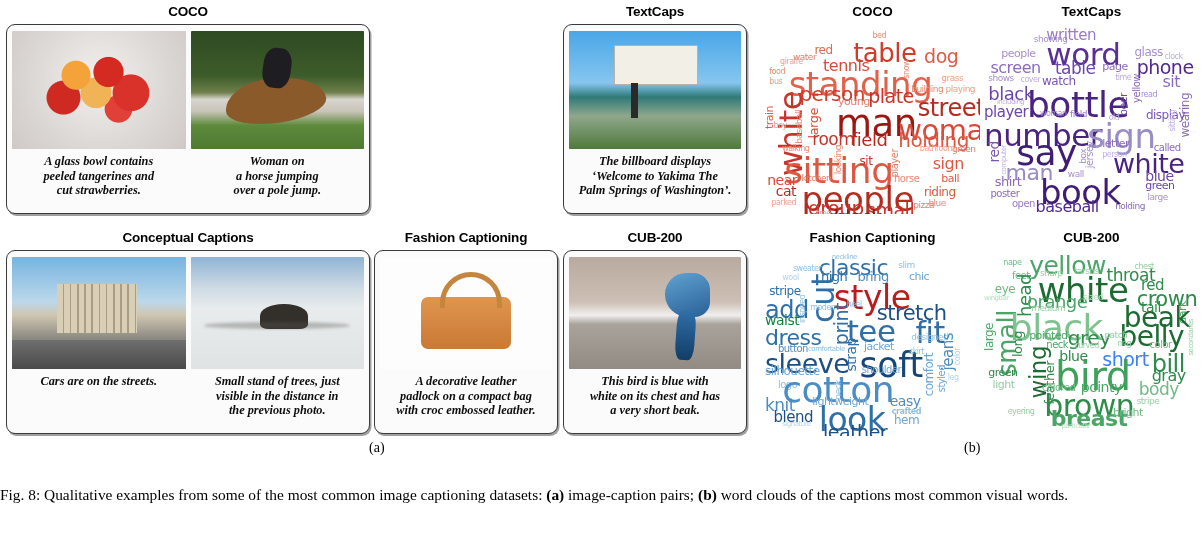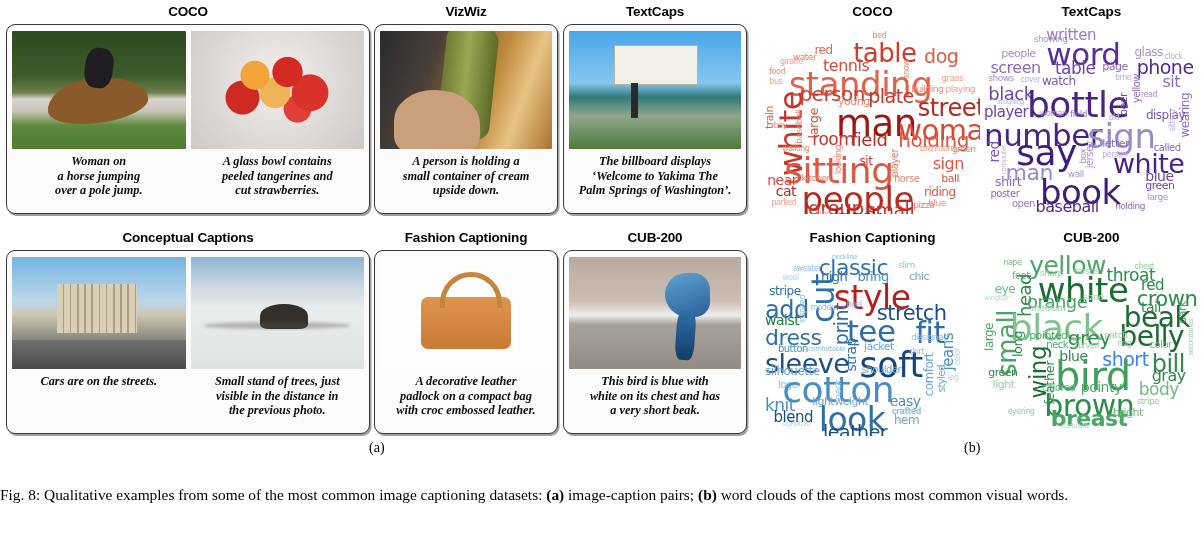--- a/index.html
+++ b/index.html
@@ -172,50 +172,37 @@
 
 <div id="root">
 
   <div class="panel-a">
 
     <div class="ds-block" style="left:6px; top:2px; width:364px; height:212px;">
       <div class="ds-title">COCO</div>
       <div class="card">
         <div class="ex">
           <div class="ex-img" style="height:118px;">
+              <div class="ph art-fruit"></div>
+            </div>
+          <div class="cap" style="white-space:pre-line;">A glass bowl contains
+peeled tangerines and
+cut strawberries.</div>
+        </div>
+        <div class="ex">
+          <div class="ex-img" style="height:118px;">
               <div class="ph art-horse"></div>
             </div>
           <div class="cap" style="white-space:pre-line;">Woman on
 a horse jumping
 over a pole jump.</div>
         </div>
-        <div class="ex">
-          <div class="ex-img" style="height:118px;">
-              <div class="ph art-fruit"></div>
-            </div>
-          <div class="cap" style="white-space:pre-line;">A glass bowl contains
-peeled tangerines and
-cut strawberries.</div>
-        </div>
       </div>
     </div>
 
-    <div class="ds-block" style="left:374px; top:2px; width:184px; height:212px;">
-      <div class="ds-title">VizWiz</div>
-      <div class="card">
-        <div class="ex">
-          <div class="ex-img" style="height:118px;">
-              <div class="ph art-bottle"></div>
-            </div>
-          <div class="cap" style="white-space:pre-line;">A person is holding a
-small container of cream
-upside down.</div>
-        </div>
-      </div>
-    </div>
 
     <div class="ds-block" style="left:563px; top:2px; width:184px; height:212px;">
       <div class="ds-title">TextCaps</div>
       <div class="card">
         <div class="ex">
           <div class="ex-img" style="height:118px;">
               <div class="ph art-sign"></div>
             </div>
           <div class="cap" style="white-space:pre-line;">The billboard displays
 ‘Welcome to Yakima The

